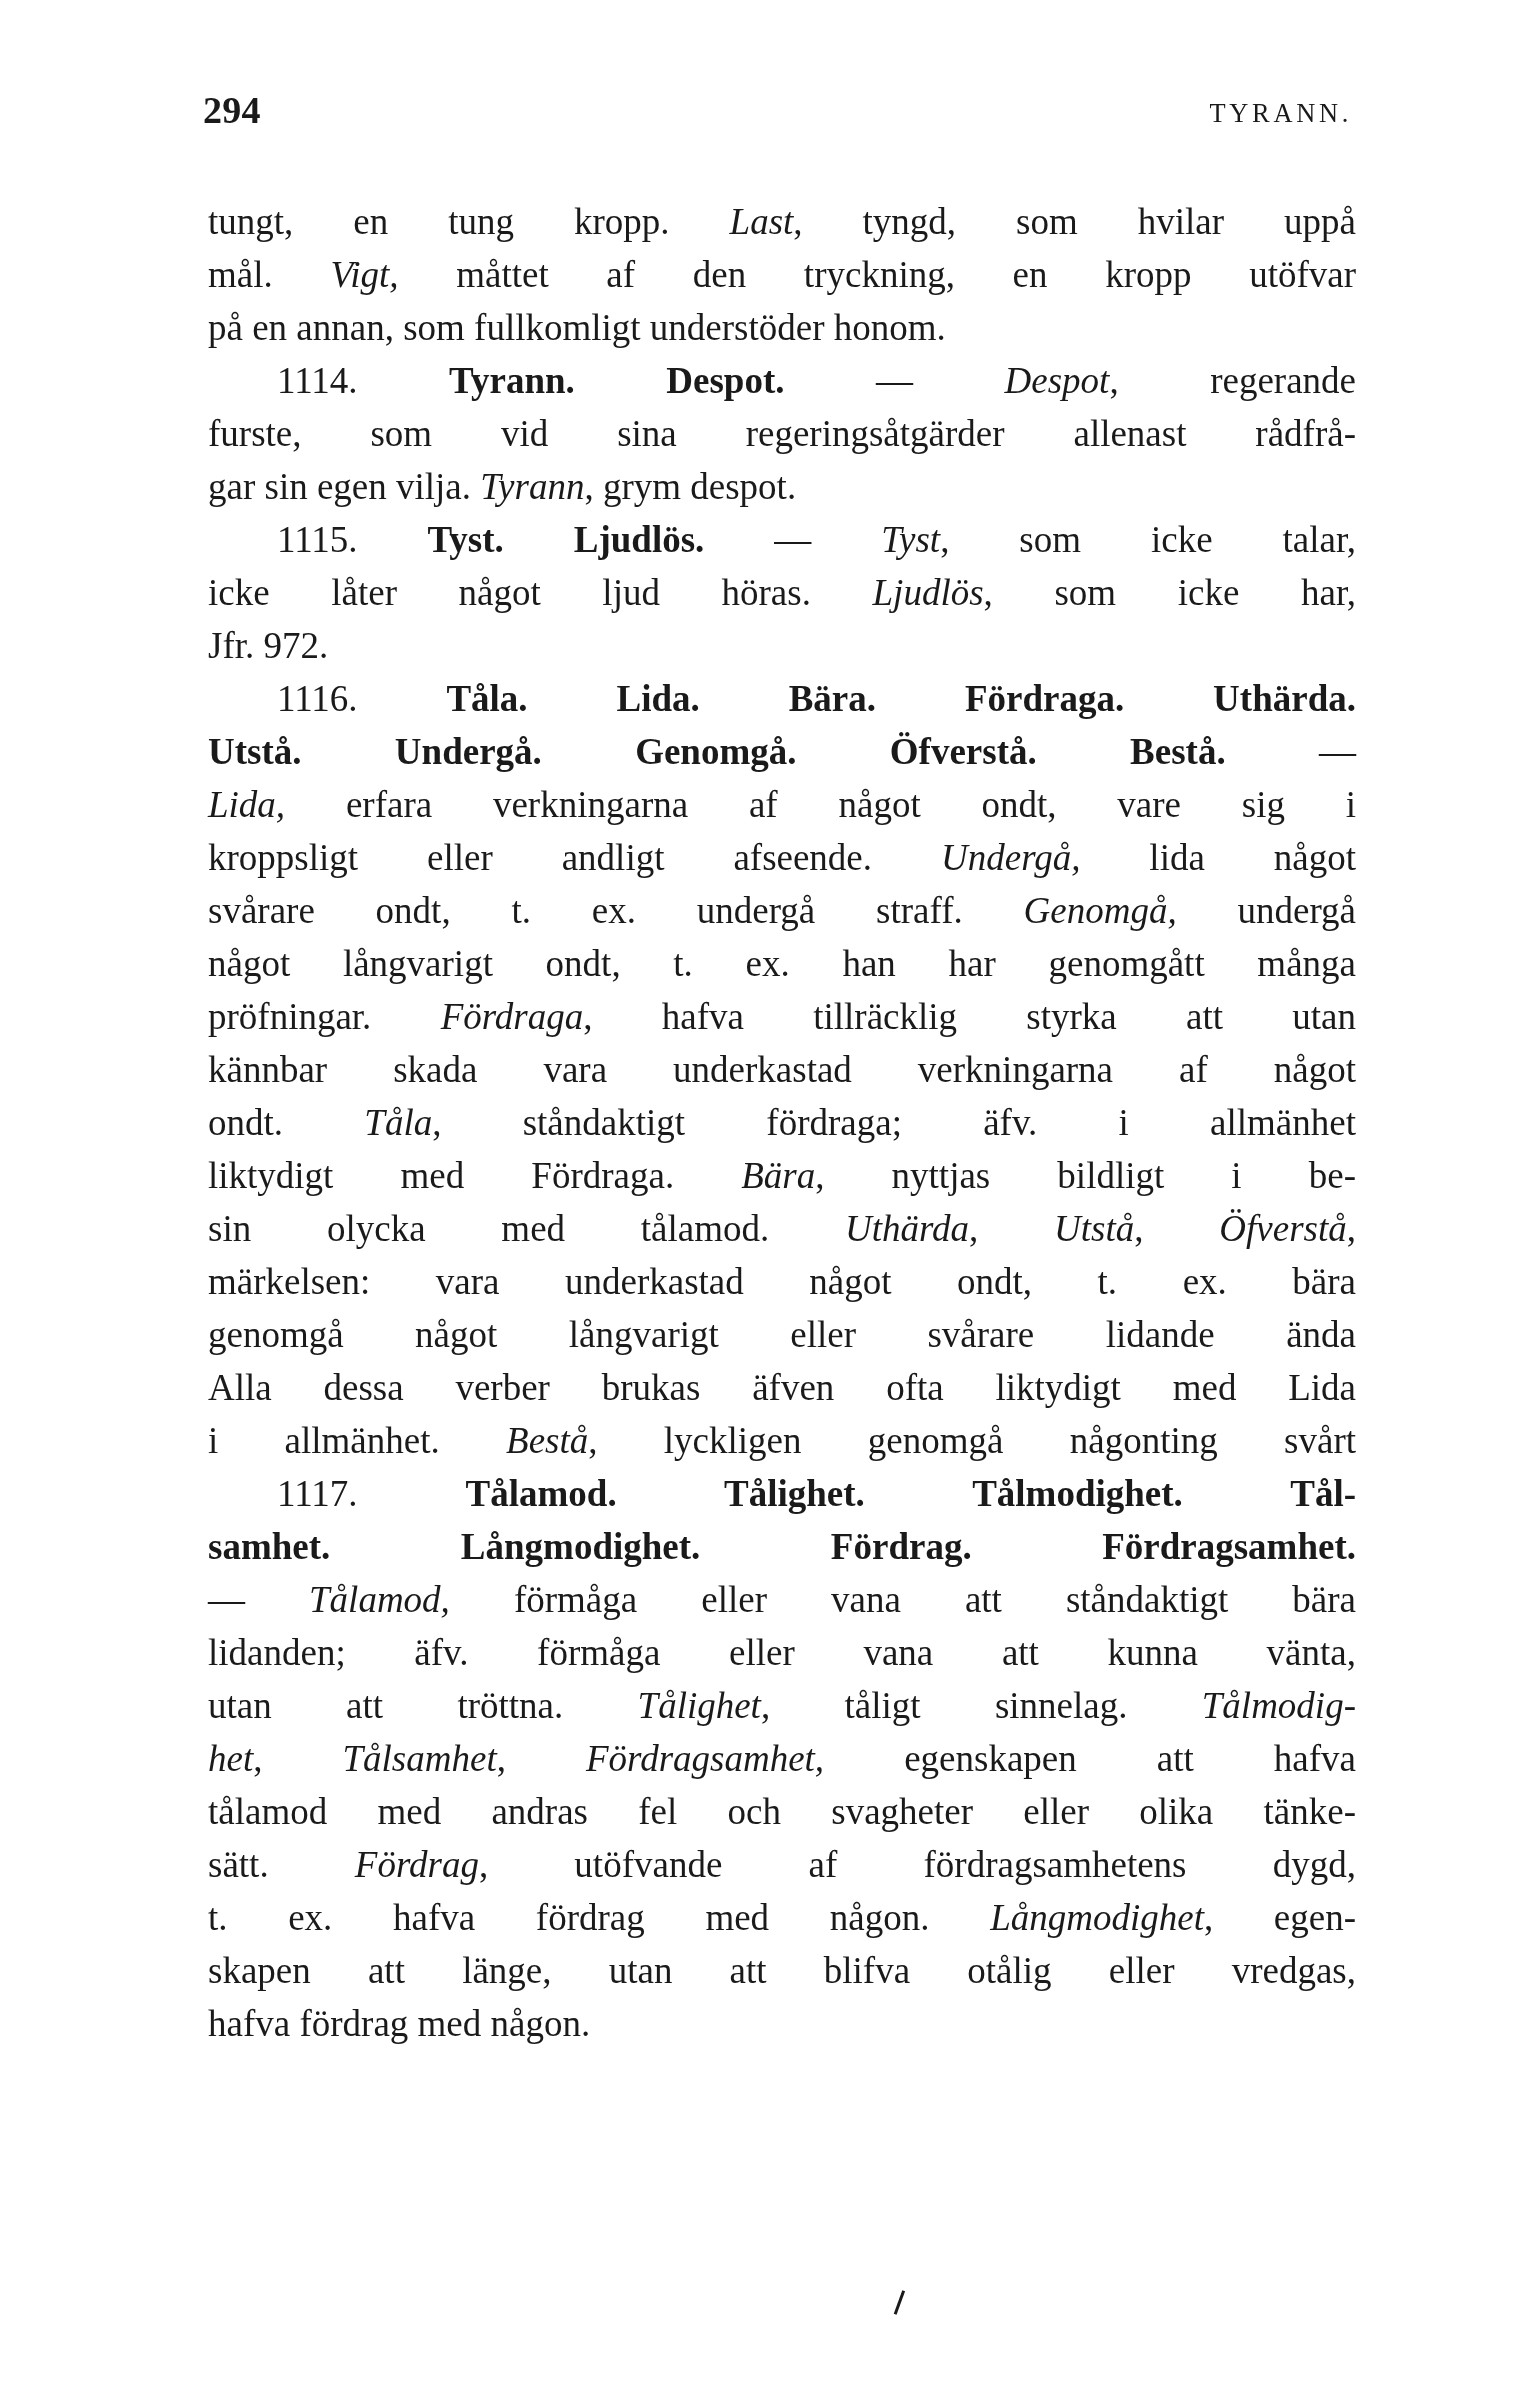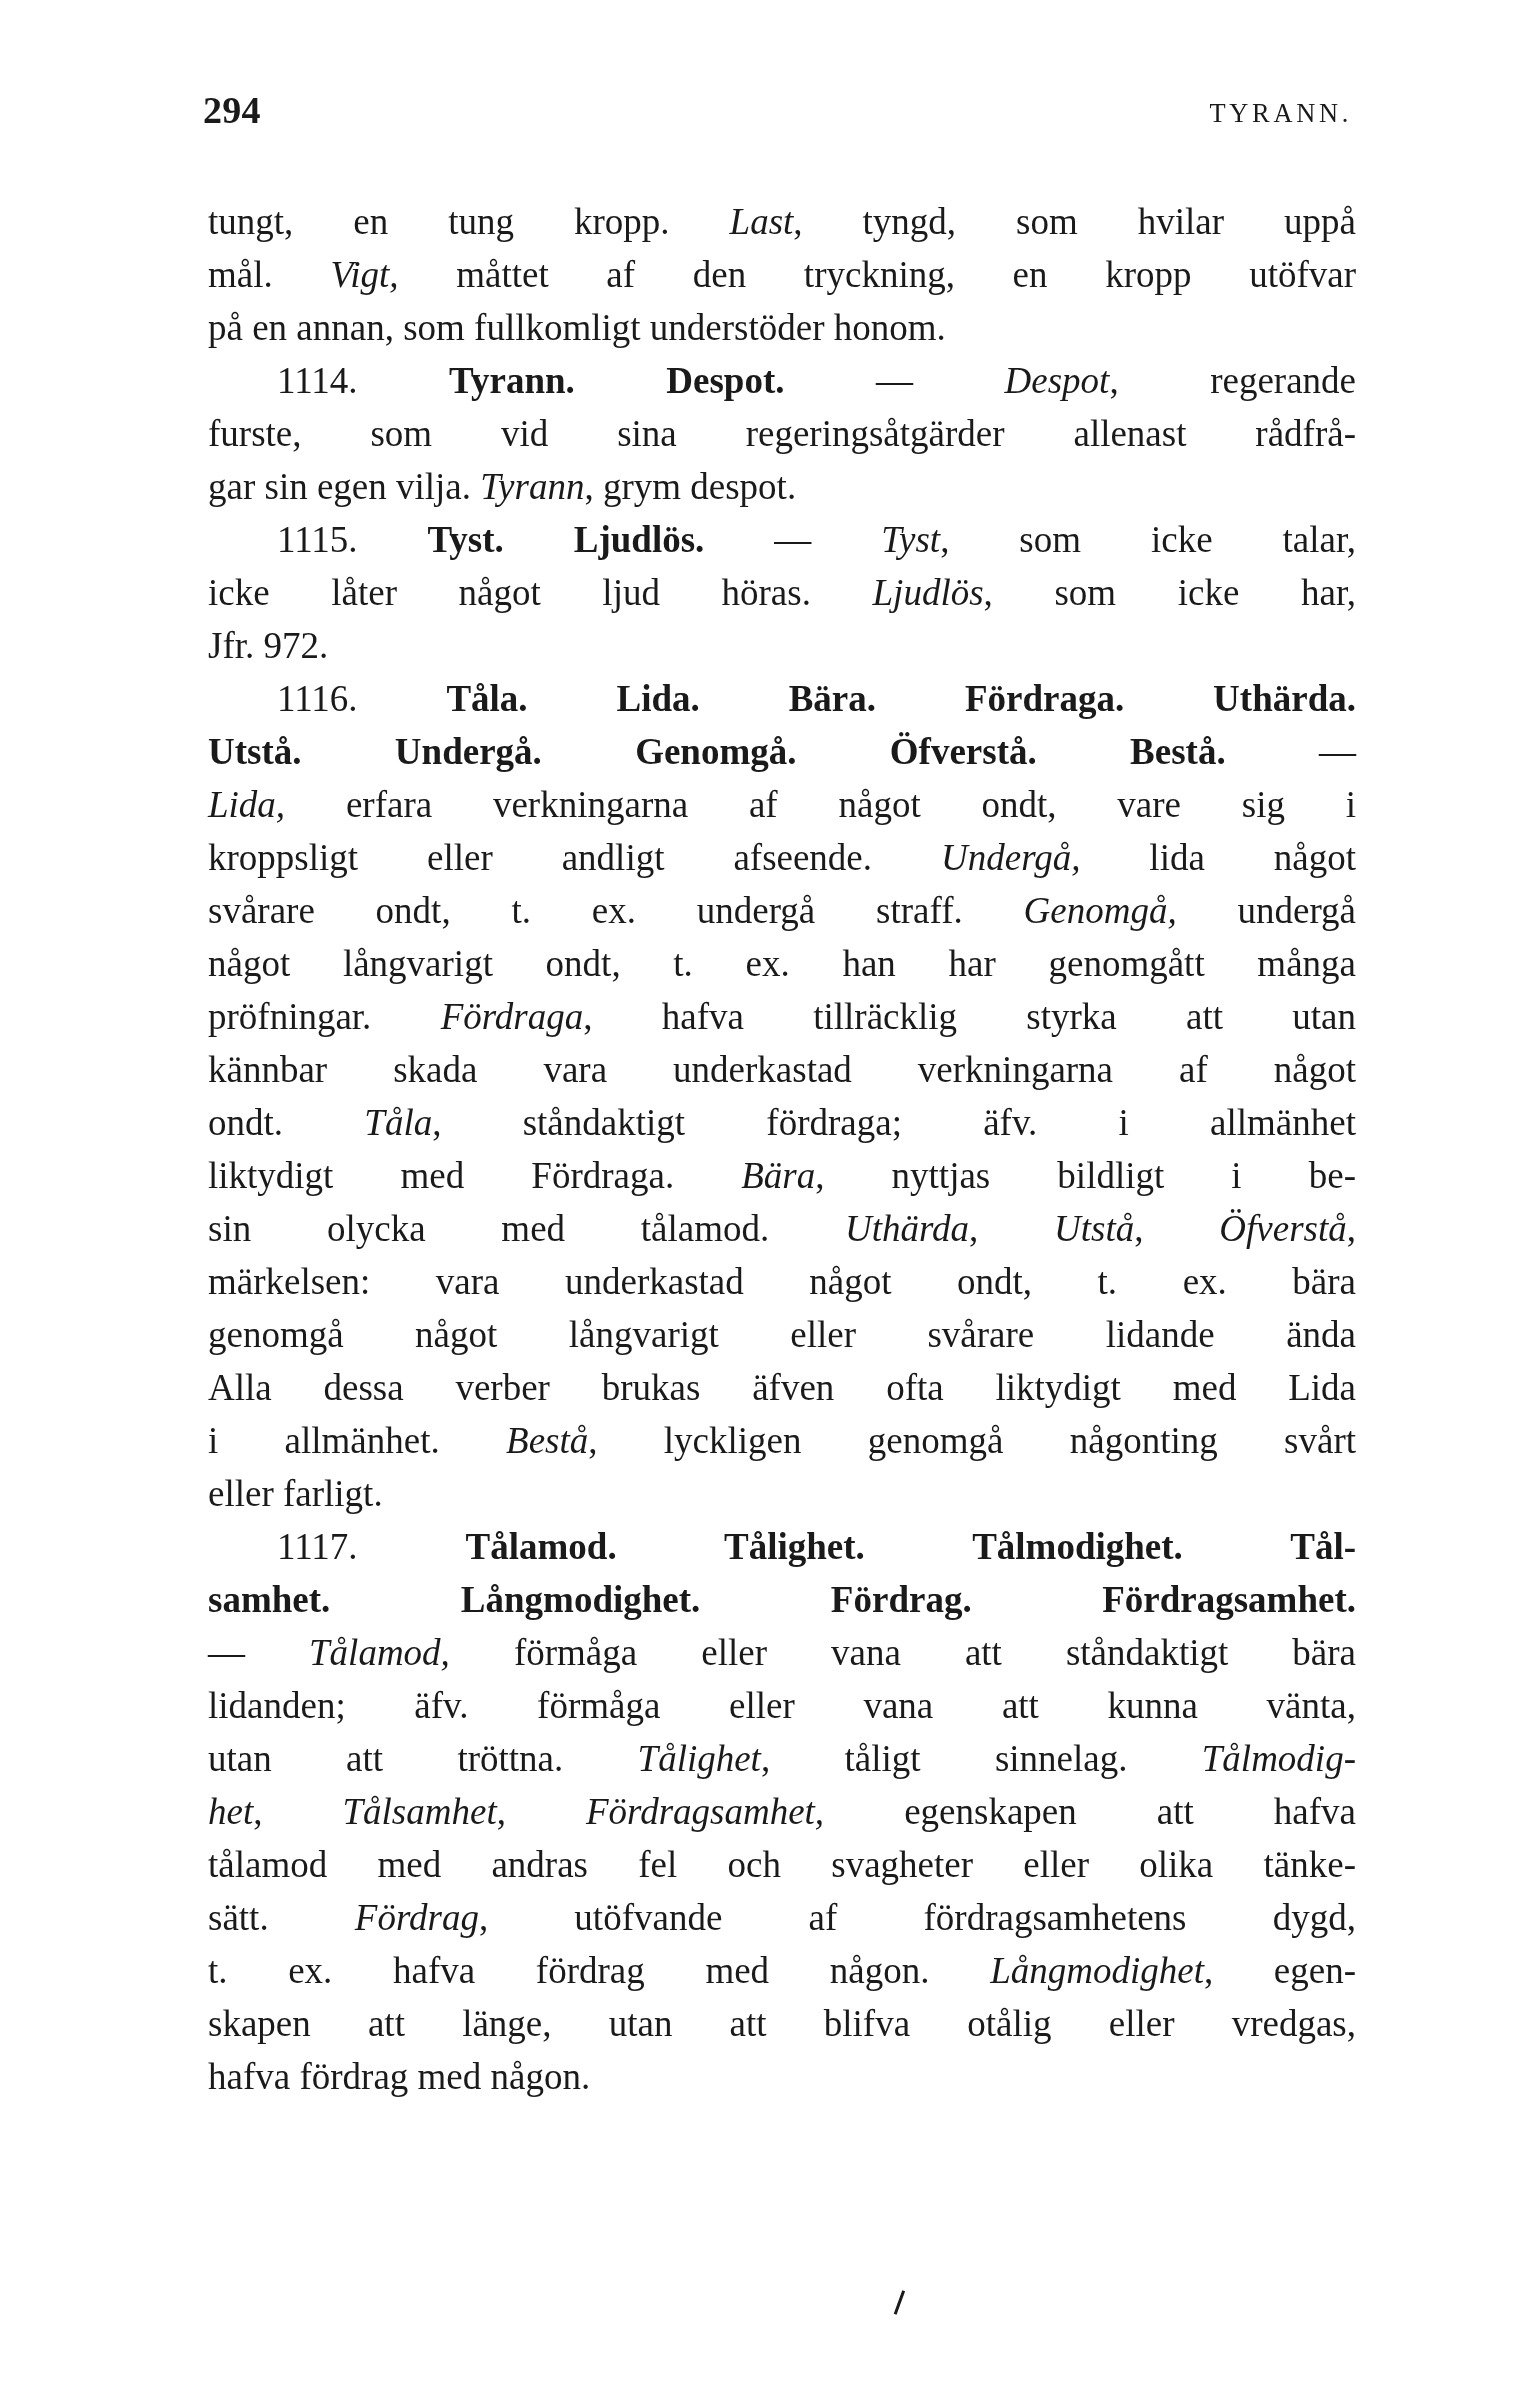--- a/index.html
+++ b/index.html
@@ -188,23 +188,20 @@
       <div class="ln">
         <div class="just">genomgå något långvarigt eller svårare lidande ända</div>
       </div>
       <div class="ln">
         <div class="just">Alla dessa verber brukas äfven ofta liktydigt med Lida</div>
       </div>
       <div class="ln">
         <div class="just">i allmänhet. <i>Bestå</i>, lyckligen genomgå någonting svårt</div>
       </div>
       <div class="ln">
-        <div class="just lastline">eller farligt.</div>
-      </div>
-      <div class="ln">
         <div class="just"><span class="ind"></span>1117. <b>Tålamod. Tålighet. Tålmodighet. Tål-</b></div>
       </div>
       <div class="ln">
         <div class="just"><b>samhet. Långmodighet. Fördrag. Fördragsamhet.</b></div>
       </div>
       <div class="ln">
         <div class="just">— <i>Tålamod,</i> förmåga eller vana att ståndaktigt bära</div>
       </div>
       <div class="ln">
         <div class="just">lidanden; äfv. förmåga eller vana att kunna vänta,</div>

